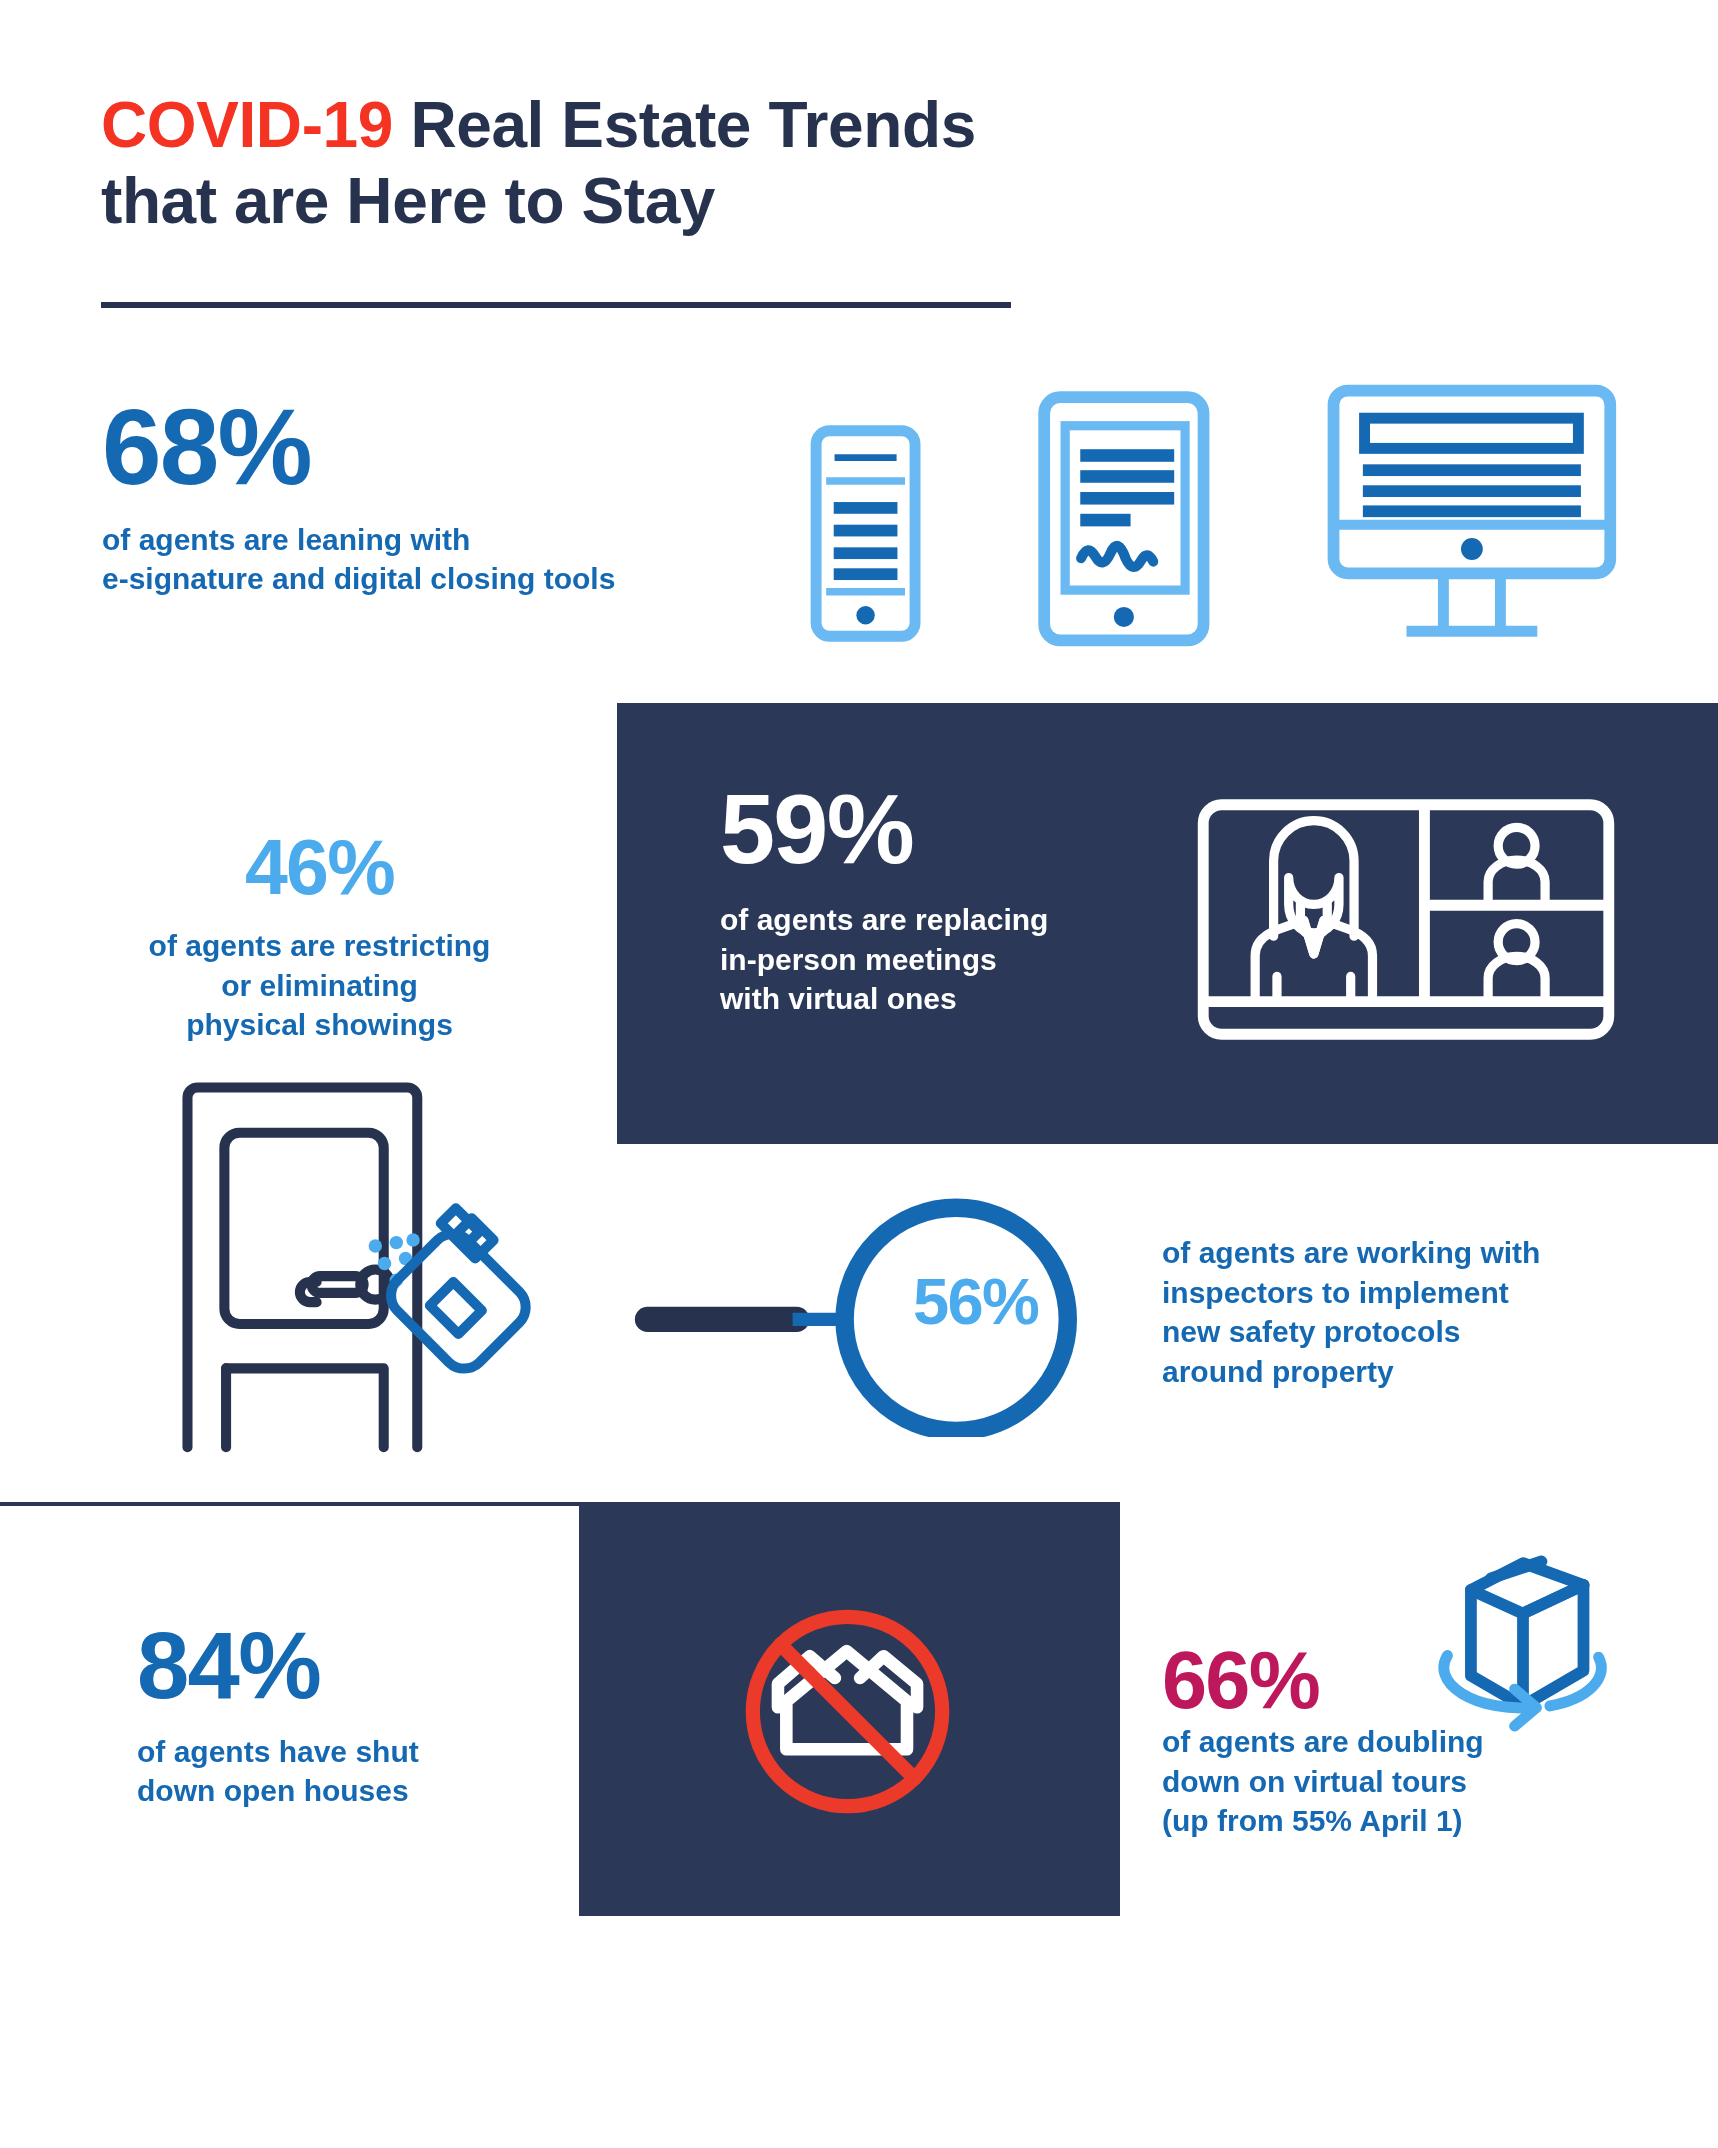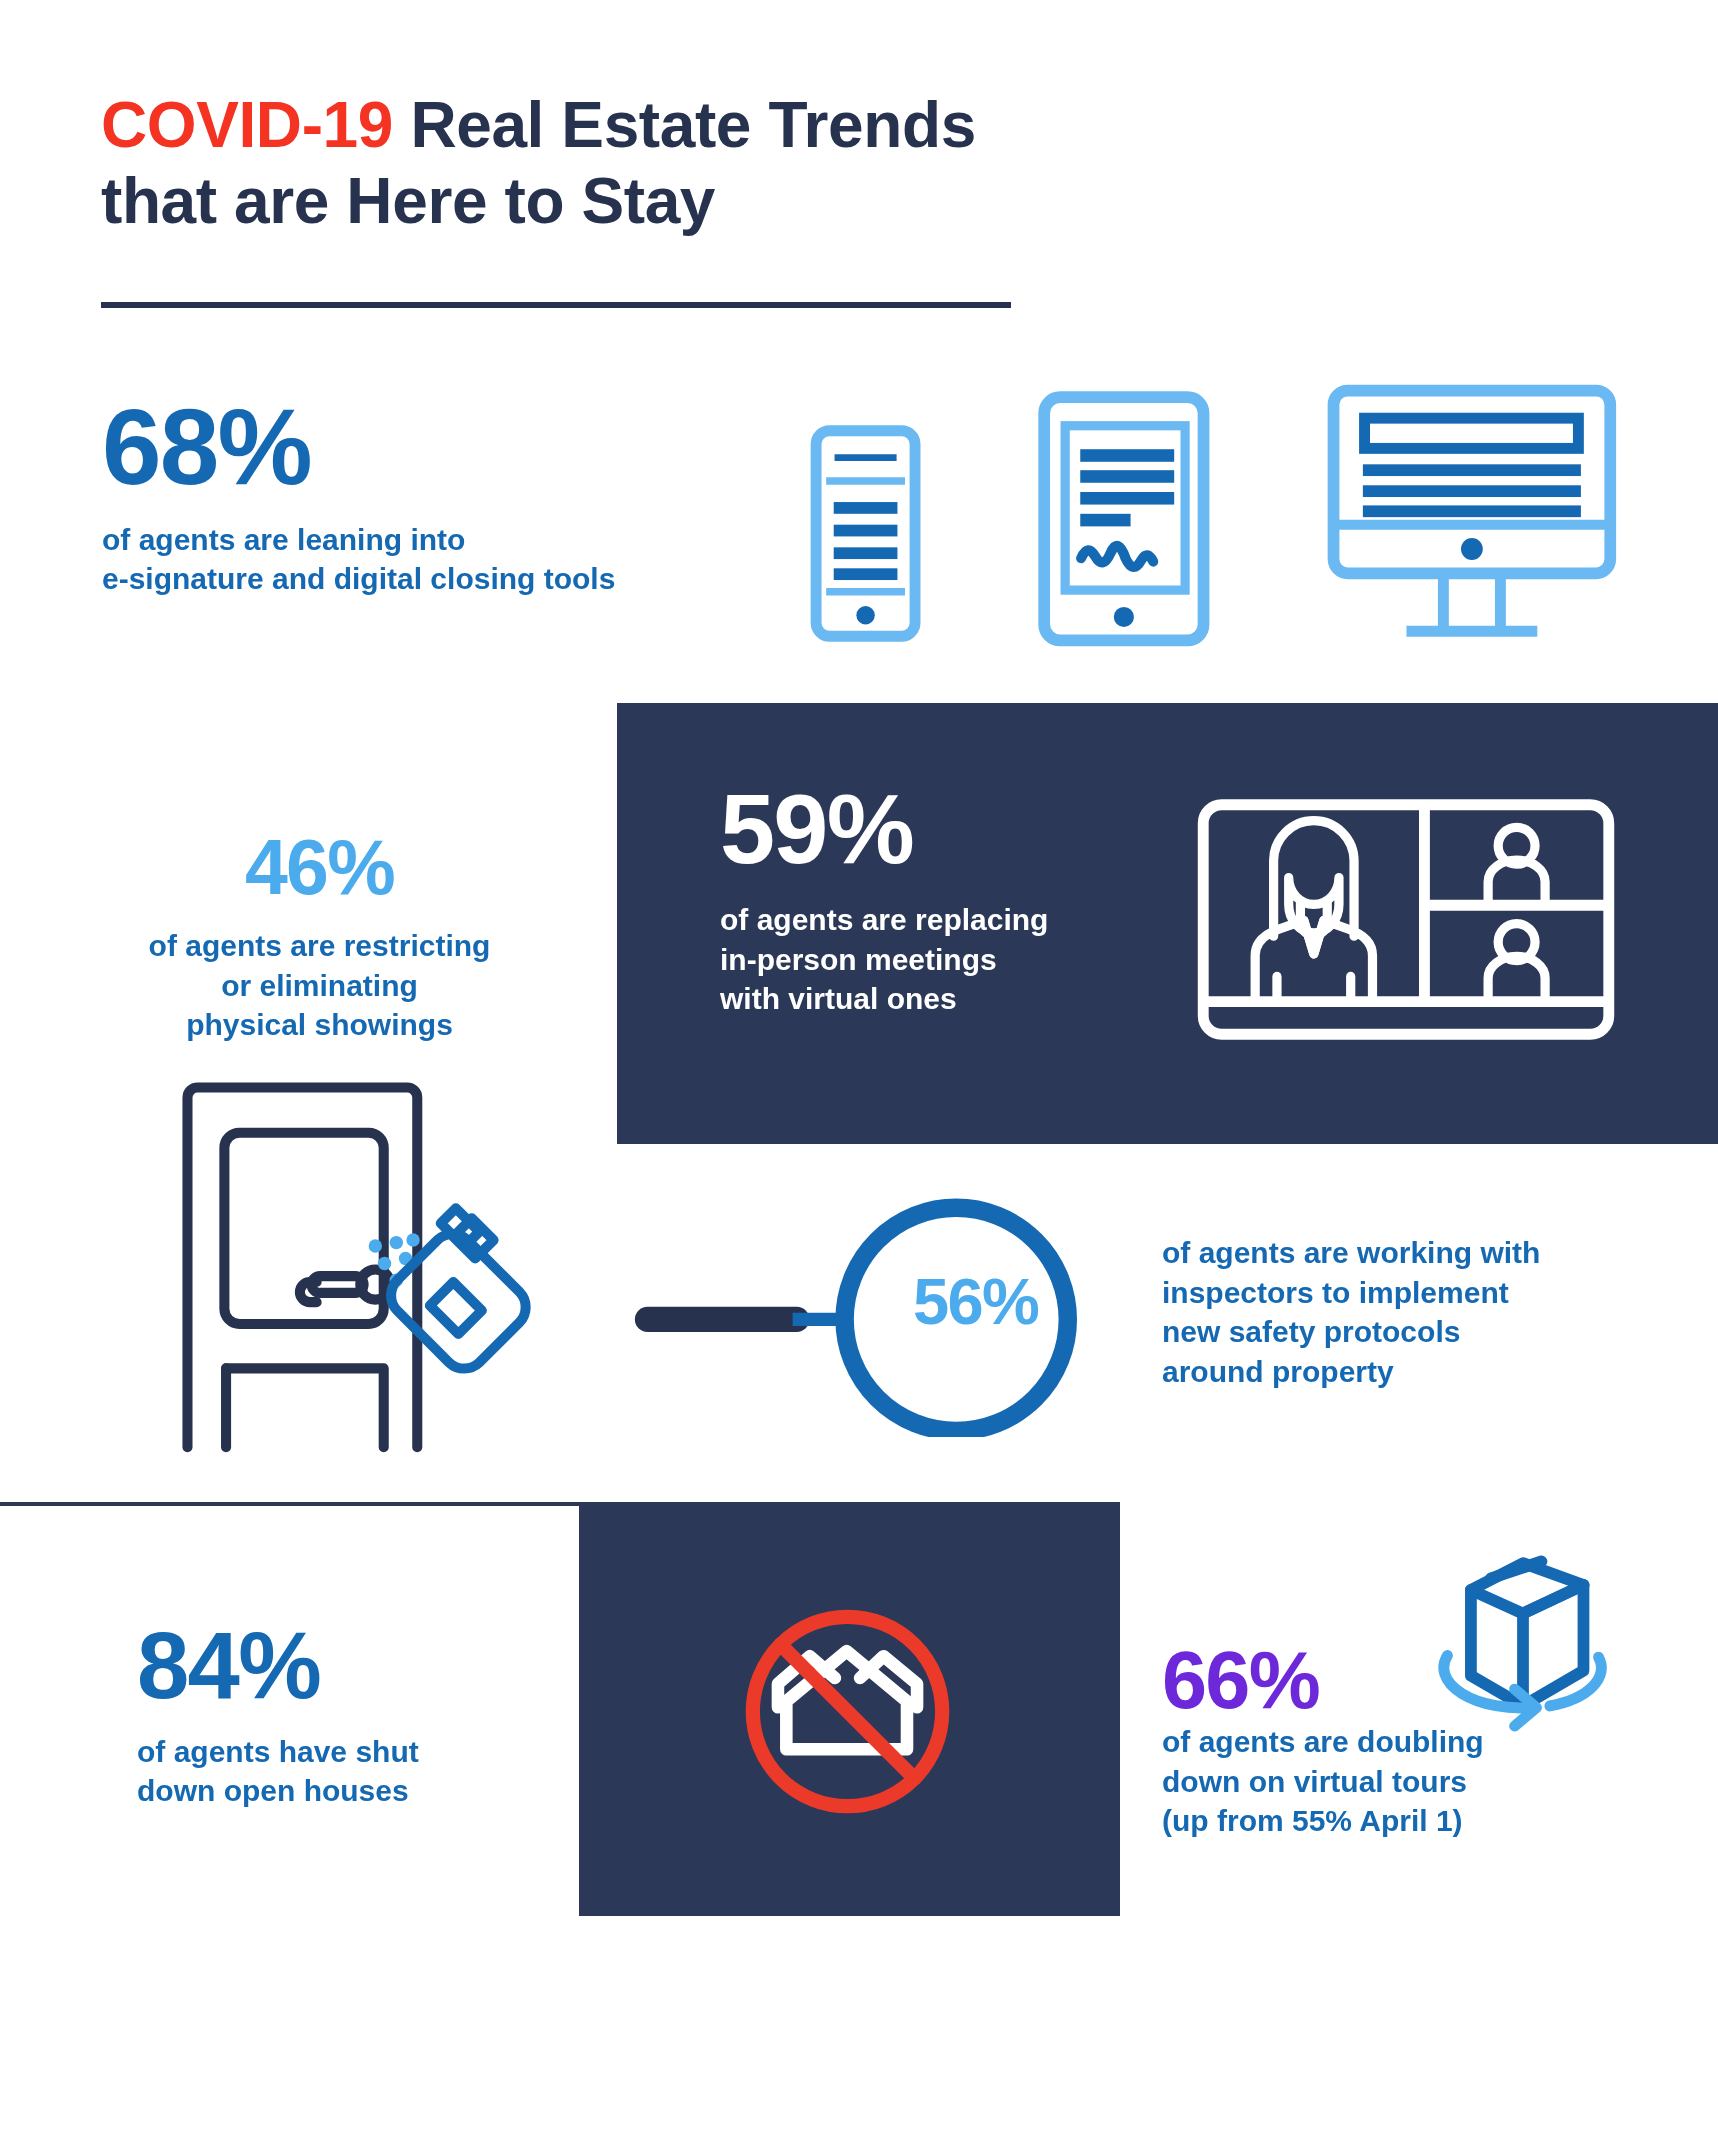--- a/index.html
+++ b/index.html
@@ -134,21 +134,21 @@
     height: 428px;
     background: #ffffff;
   }
   .stat84 { position: absolute; left: 102px; top: 1619px; margin-left: 35px; }
   .stat84 .pct { font-size: 94px; color: #1569B3; }
   .stat84 .caption { font-size: 30px; color: #1569B3; margin-top: 18.5px; }
 
   .nohouse { position: absolute; left: 726px; top: 1590px; }
 
   .stat66 { position: absolute; left: 1162px; top: 1640px; }
-  .stat66 .pct { font-size: 81px; color: #6d28d9; }
+  .stat66 .pct { font-size: 81px; color: #be185d; }
   .stat66 .caption { font-size: 30px; color: #1569B3; margin-top: 1px; }
   .housespin { position: absolute; left: 1397px; top: 1548px; }
 
   
   .logo {
     position: absolute;
     left: 105px;
     top: 2005px;
     display: flex;
     align-items: center;
@@ -165,21 +165,21 @@
 
 <div id="page">
 
   <div class="header">
     <h1 class="headline"><span class="covid">COVID-19</span><span> Real Estate Trends</span><br><span>that are Here to Stay</span></h1>
   </div>
   <div class="rule"></div>
 
   <div class="stat68">
     <div class="pct">68%</div>
-    <div class="caption">of agents are leaning into
+    <div class="caption">of agents are leaning with
 e-signature and digital closing tools</div>
   </div>
 
   <div class="devices">
     <svg width="847" height="277" viewBox="0 0 1010 330">
 
       <g>
         <rect x="18" y="58" width="118" height="245" rx="16" ry="16" fill="none" stroke="#6BB9F2" stroke-width="13"></rect>
         <line x1="40" y1="90" x2="114" y2="90" stroke="#1569B3" stroke-width="8"></line>
         <line x1="30" y1="118" x2="124" y2="118" stroke="#6BB9F2" stroke-width="9"></line>

